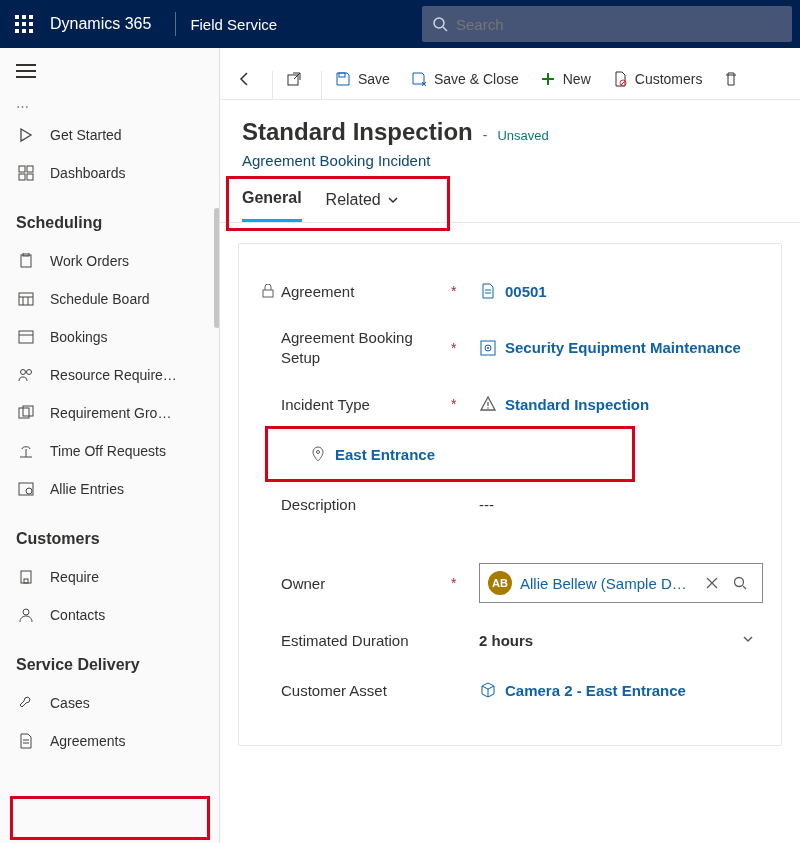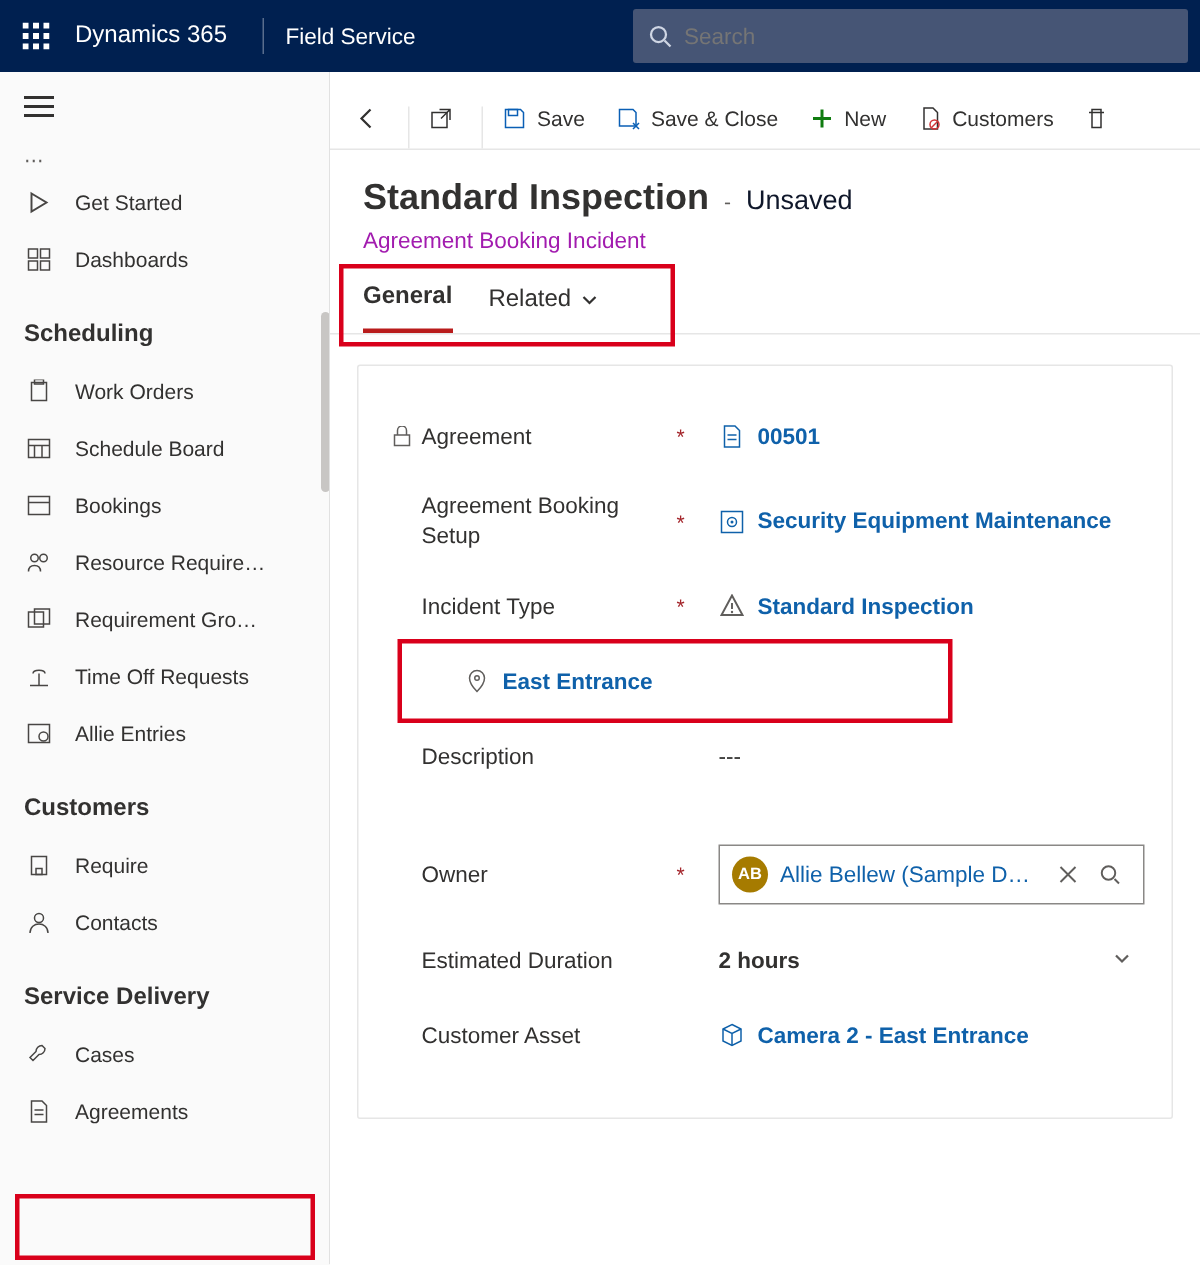--- a/index.html
+++ b/index.html
@@ -32,27 +32,27 @@
   .main { flex: 1; display: flex; flex-direction: column; position: relative; }
   .cmdbar { height: 52px; border-bottom: 1px solid #e6e6e6; display: flex; align-items: flex-end; padding: 0 6px; font-size: 14px; }
   .cmdbar .cmd { display: flex; align-items: center; padding: 6px 10px; cursor: pointer; height: 40px; }
   .cmdbar .cmd .ic { width: 18px; height: 18px; margin-right: 6px; display:flex; align-items:center; justify-content:center; }
   .cmdbar .sep { width: 1px; height: 28px; background: #e6e6e6; margin: 0 2px; }
 
   .record-header { padding: 18px 22px 6px; }
   .record-header .title-line { display: flex; align-items: baseline; gap: 10px; }
   .record-header .title { font-size: 24px; font-weight: 700; border-bottom: 4px solid transparent; }
   .record-header .dash { color: #605e5c; }
-  .record-header .status { color: #0f172a; font-size: 18px; }
-  .record-header .subtitle { font-size: 15px; color: #a21caf; margin-top: 2px; }
+  .record-header .status { color: #0f766e; font-size: 13px; }
+  .record-header .subtitle { font-size: 15px; color: #0c4a6e; margin-top: 2px; }
   .subtitle-highlight { position: absolute; border: 3px solid #d9001b; left: 6px; top: 76px; width: 224px; height: 55px; pointer-events: none; }
 
   .tabs { display: flex; gap: 24px; padding: 14px 22px 0; border-bottom: 1px solid #e6e6e6; }
   .tab { padding: 0 0 12px; font-size: 16px; cursor: pointer; display: flex; align-items: center; gap: 6px; }
-  .tab.active { font-weight: 600; border-bottom: 3px solid #b91c1c; }
+  .tab.active { font-weight: 600; border-bottom: 3px solid #0ea5e9; }
 
   .form-card { margin: 20px 18px; border: 1px solid #e6e6e6; border-radius: 2px; padding: 22px 10px 30px 4px; position: relative; }
   .form-row { display: flex; align-items: center; padding: 12px 8px 12px 16px; min-height: 50px; }
   .form-row .lock { width: 18px; display:flex; align-items:center; justify-content:center; color:#605e5c; margin-right:4px; }
   .form-row .label { width: 170px; font-size: 15px; color: #323130; }
   .form-row .req { color: #a4262c; margin-right: 22px; width: 6px; display:inline-block; }
   .form-row .value { display: flex; align-items: center; gap: 8px; font-size: 15px; flex: 1; }
   .form-row .value.link { color: #0f61aa; font-weight: 600; }
   .form-row .value.plain { color: #323130; font-weight: 600; }
   .form-row .value .vicon { width: 18px; height: 18px; display:flex; align-items:center; justify-content:center; color: #0f61aa; }

